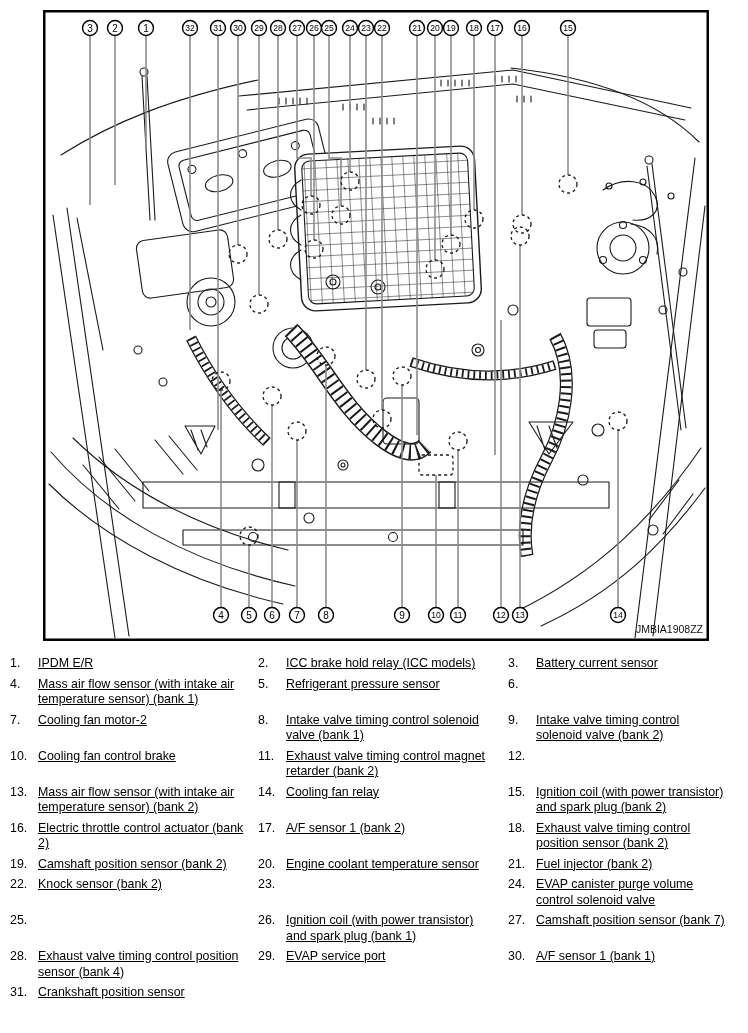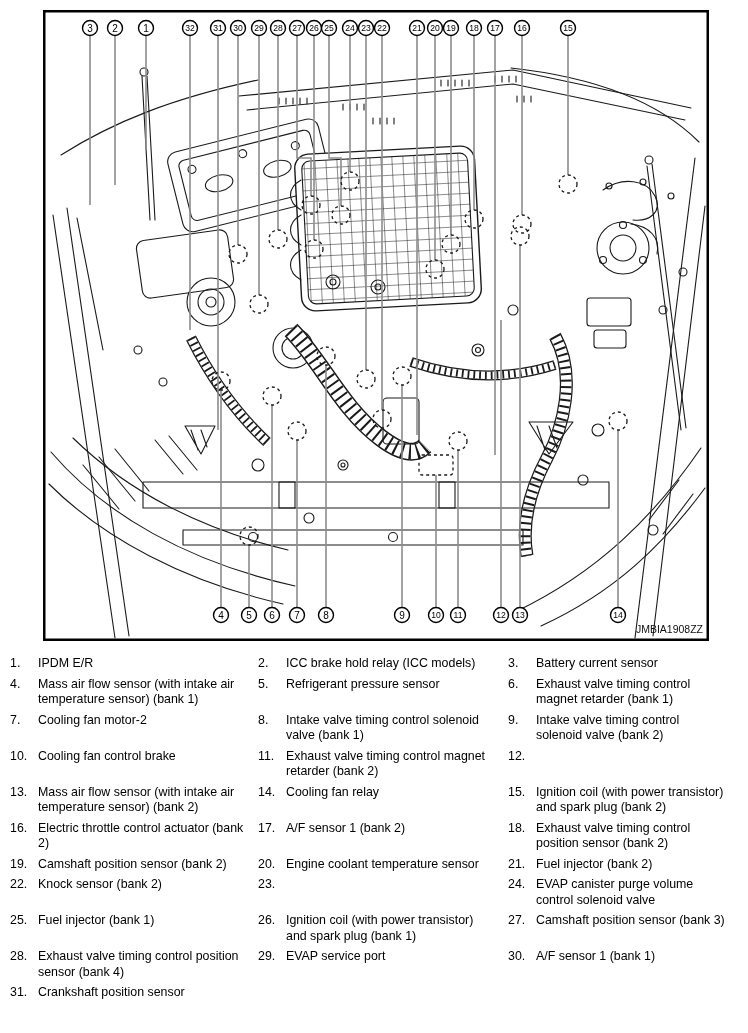--- a/index.html
+++ b/index.html
@@ -10,21 +10,21 @@
   .figure{position:absolute;left:43px;top:10px;width:666px;height:631px;}
   .figure svg{display:block;width:666px;height:631px;}
   .legend{
     position:absolute;left:10px;top:656px;width:732px;
     display:grid;grid-template-columns:248px 250px 234px;
     grid-auto-flow:row;row-gap:5px;column-gap:0;
     font-size:12.4px;line-height:15.5px;
   }
   .leg-cell{display:flex;align-items:flex-start;}
   .leg-num{flex:0 0 28px;}
-  .leg-text{flex:1 1 auto;padding-right:14px;}
+  .leg-text{flex:1 1 auto;padding-right:14px;text-decoration:underline;}
   
   .art{stroke:#1a1a1a;fill:none;stroke-width:1.1;stroke-linecap:round;stroke-linejoin:round;}
 </style>
 </head>
 <body>
 
 <div class="figure">
   <svg viewBox="0 0 666 631" xmlns="http://www.w3.org/2000/svg">
     <defs>
       <pattern id="grid" width="11" height="11" patternUnits="userSpaceOnUse">
@@ -377,21 +377,20 @@
     <div class="leg-cell">
       <span class="leg-num">4.</span>
       <span class="leg-text">Mass air flow sensor (with intake air temperature sensor) (bank 1)</span>
     </div>
     <div class="leg-cell">
       <span class="leg-num">5.</span>
       <span class="leg-text">Refrigerant pressure sensor</span>
     </div>
     <div class="leg-cell">
       <span class="leg-num">6.</span>
-      <span class="leg-text">Exhaust valve timing control magnet retarder (bank 1)</span>
     </div>
     <div class="leg-cell">
       <span class="leg-num">7.</span>
       <span class="leg-text">Cooling fan motor-2</span>
     </div>
     <div class="leg-cell">
       <span class="leg-num">8.</span>
       <span class="leg-text">Intake valve timing control solenoid valve (bank 1)</span>
     </div>
     <div class="leg-cell">
@@ -451,29 +450,28 @@
     </div>
     <div class="leg-cell">
       <span class="leg-num">23.</span>
     </div>
     <div class="leg-cell">
       <span class="leg-num">24.</span>
       <span class="leg-text">EVAP canister purge volume control solenoid valve</span>
     </div>
     <div class="leg-cell">
       <span class="leg-num">25.</span>
-      <span class="leg-text">Fuel injector (bank 1)</span>
     </div>
     <div class="leg-cell">
       <span class="leg-num">26.</span>
       <span class="leg-text">Ignition coil (with power transistor) and spark plug (bank 1)</span>
     </div>
     <div class="leg-cell">
       <span class="leg-num">27.</span>
-      <span class="leg-text">Camshaft position sensor (bank 3)</span>
+      <span class="leg-text">Camshaft position sensor (bank 7)</span>
     </div>
     <div class="leg-cell">
       <span class="leg-num">28.</span>
       <span class="leg-text">Exhaust valve timing control position sensor (bank 4)</span>
     </div>
     <div class="leg-cell">
       <span class="leg-num">29.</span>
       <span class="leg-text">EVAP service port</span>
     </div>
     <div class="leg-cell">

